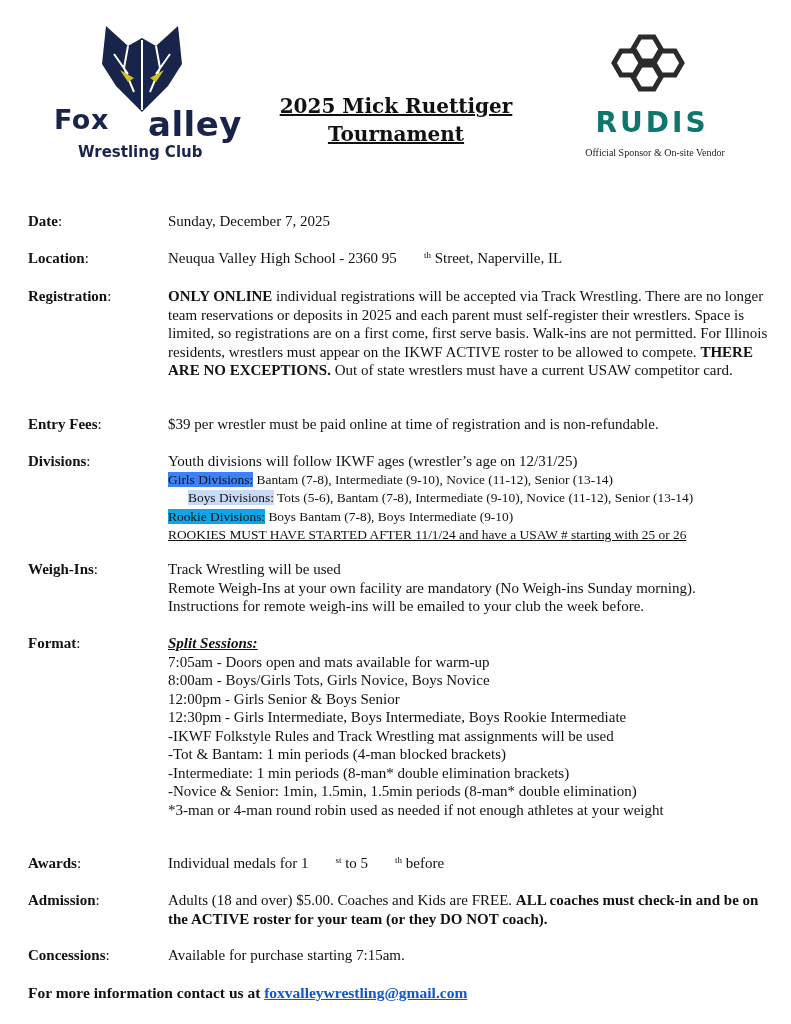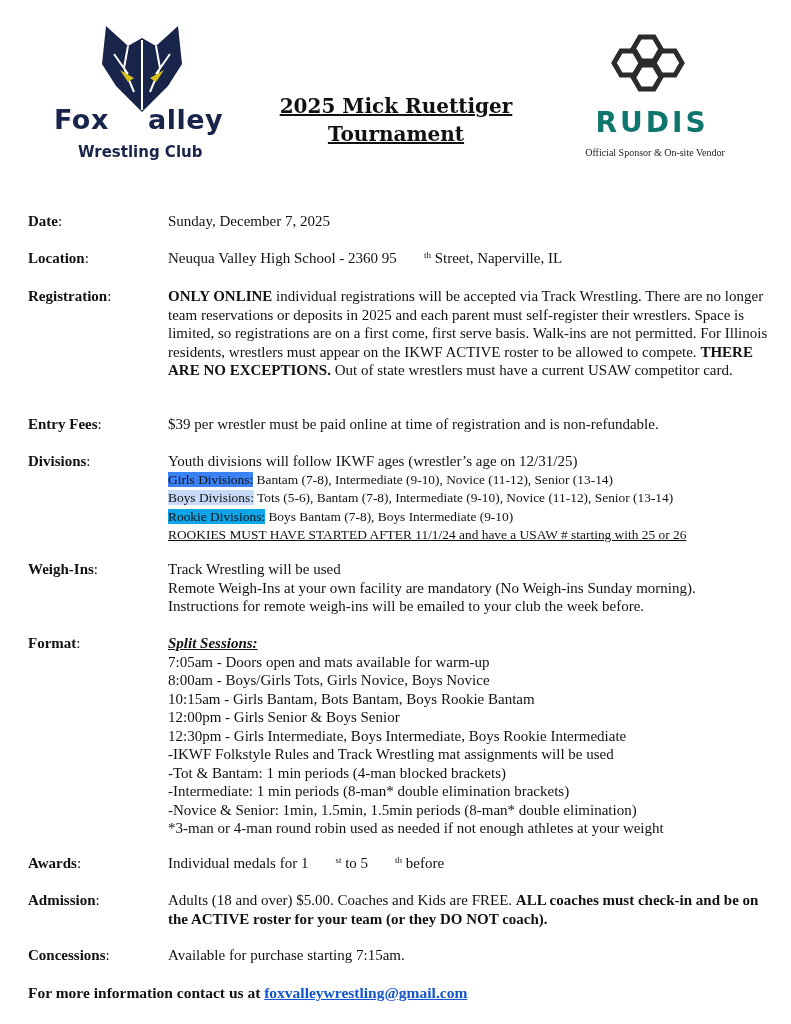--- a/index.html
+++ b/index.html
@@ -13,21 +13,21 @@
   
   .logo-left { position: absolute; left: 40px; top: 24px; width: 200px; height: 120px; }
   .logo-left svg { position: absolute; left: 54px; top: 0; }
   .fox-word {
     position: absolute; top: 80px; left: 14px;
     font-family: "DejaVu Sans", sans-serif; font-weight: bold; font-size: 27px;
     color: #18244a; letter-spacing: 0.5px;
   }
   .valley-word {
     position: absolute; top: 80px; left: 108px;
-    font-family: "DejaVu Sans", sans-serif; font-weight: bold; font-size: 27px;
+    font-family: "DejaVu Sans", sans-serif; font-weight: bold; font-size: 34px;
     color: #18244a; letter-spacing: 0.5px;
   }
   .club-word {
     position: absolute; top: 119px; left: 38px;
     font-family: "DejaVu Sans", sans-serif; font-weight: bold; font-size: 15px;
     color: #18244a;
   }
 
   .title {
     position: absolute; left: 270px; top: 92px; width: 252px; text-align: center;
@@ -55,21 +55,21 @@
   }
   .row .lbl .colon { font-weight: normal; }
   .row .val {
     position: absolute; left: 140px; top: 0; width: 600px;
     font-family: "Liberation Serif", serif; font-size: 15px;
   }
   .val p { margin: 0; }
   b { font-weight: bold; }
   sup { font-size: 9px; line-height: 0; vertical-align: 5px; padding-left: 27px; }
   .hl-girls { background: #3b82f6; }
-  .hl-boys { background: #c9daf8; }
+  .hl-boys { background: #c9daf8; margin-left: 20px; }
   .hl-rookie { background: #0ea5e9; }
   .u { text-decoration: underline; }
   .ital-u { font-style: italic; font-weight: bold; text-decoration: underline; }
 
   .contact {
     position: absolute; left: 28px; top: 984px;
     font-family: "Liberation Serif", serif; font-weight: bold; font-size: 15.5px;
   }
   .contact a { color: #1155cc; text-decoration: underline; }
 </style>
@@ -147,21 +147,20 @@
       <p>Instructions for remote weigh-ins will be emailed to your club the week before.</p>
     </div>
   </div>
 
   <div class="row" style="top:634px;">
     <div class="lbl"><span>Format</span><span class="colon">:</span></div>
     <div class="val">
       <p class="ital-u">Split Sessions:</p>
       <p>7:05am - Doors open and mats available for warm-up</p>
       <p>8:00am - Boys/Girls Tots, Girls Novice, Boys Novice</p>
-      <p>10:15am - Girls Bantam, Bots Bantam, Boys Rookie Bantam</p>
       <p>12:00pm - Girls Senior &amp; Boys Senior</p>
       <p>12:30pm - Girls Intermediate, Boys Intermediate, Boys Rookie Intermediate</p>
       <p>-IKWF Folkstyle Rules and Track Wrestling mat assignments will be used</p>
       <p>-Tot &amp; Bantam: 1 min periods (4-man blocked brackets)</p>
       <p>-Intermediate: 1 min periods (8-man* double elimination brackets)</p>
       <p>-Novice &amp; Senior: 1min, 1.5min, 1.5min periods (8-man* double elimination)</p>
       <p>*3-man or 4-man round robin used as needed if not enough athletes at your weight</p>
     </div>
   </div>
 

